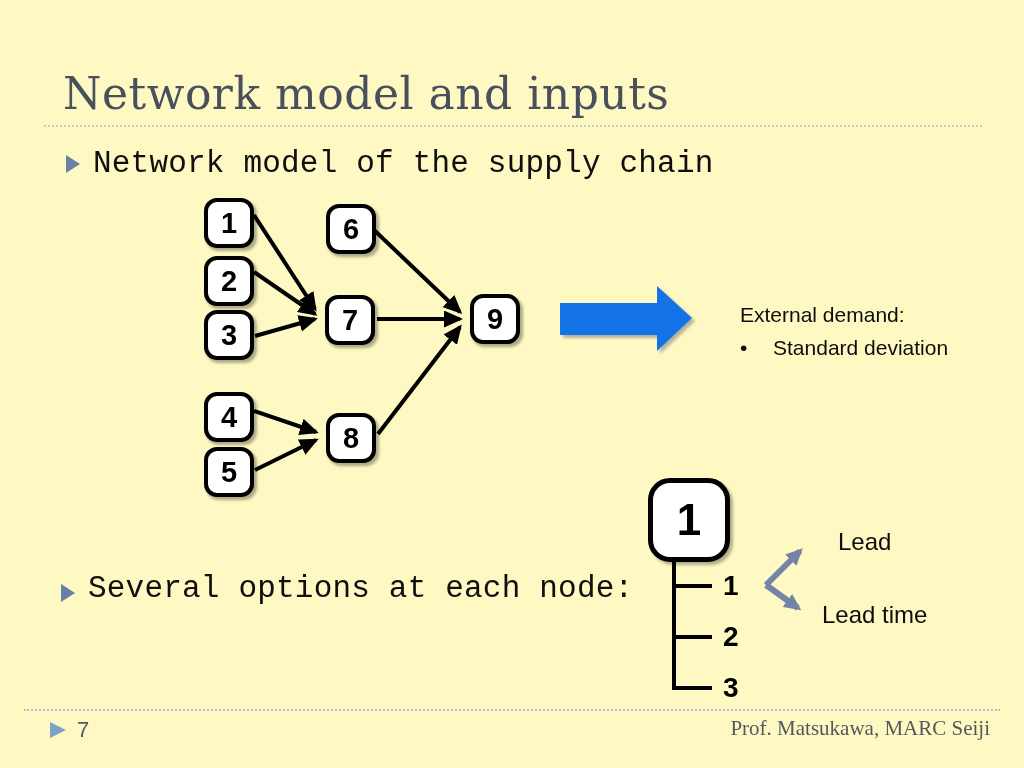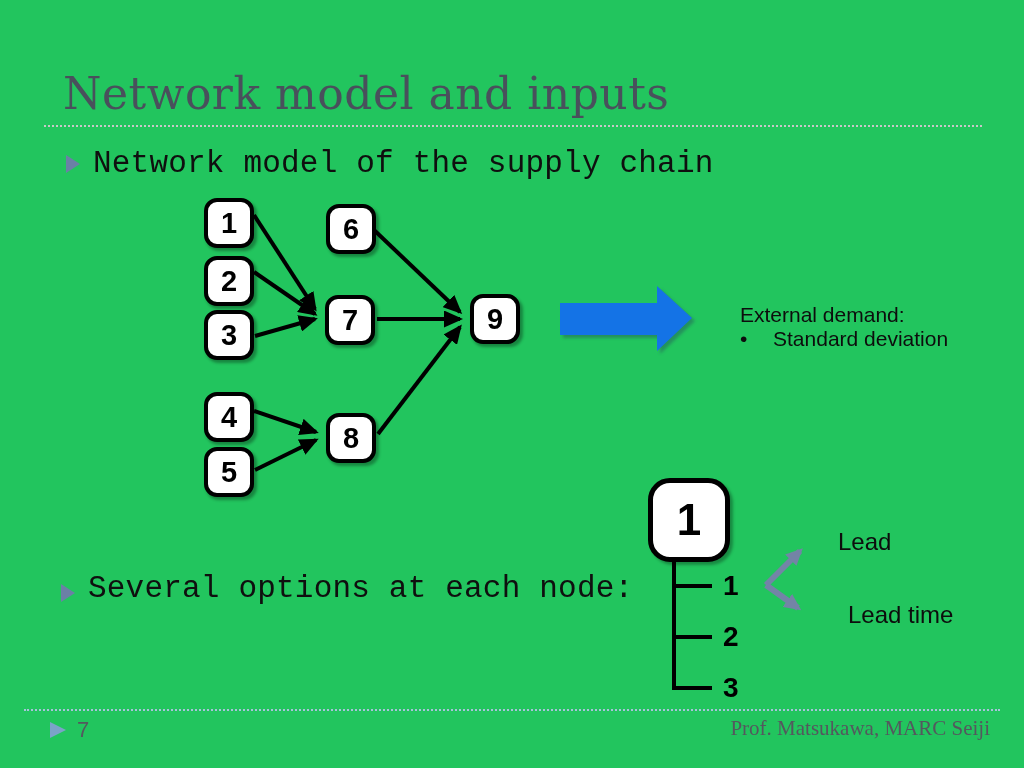--- a/index.html
+++ b/index.html
@@ -1,17 +1,17 @@
 <!DOCTYPE html>
 <html style="--title-text: #49505c; --title-rule: #c8c8c8; --bullet-triangle: #6b80a6; --blue-arrow: #1473e6; --chevron-arrow: #7384a6; --footer-triangle: #7ba3c8; --footer-rule: #a9c3dd; --footer-text: #54585e;"><head>
 <meta charset="utf-8">
 <style>
   html,body{margin:0;padding:0;background:#ffffff;}
   .slide{
-    position:relative;width:1024px;height:768px;background:#22c55e;
+    position:relative;width:1024px;height:768px;background:#fef9c3;
     overflow:hidden;font-family:"Liberation Sans",sans-serif;
   }
   
   .title{
     position:absolute;left:63px;top:68px;
     font-family:"DejaVu Serif",serif;font-size:44px;font-weight:400;
     color:var(--title-text,#49505c);letter-spacing:0.5px;white-space:nowrap;
   }
   .title-rule{
     position:absolute;left:44px;top:125px;width:938px;height:0;
@@ -44,21 +44,21 @@
     font-size:44px;font-weight:bold;color:#000;
   }
   
   .overlay{position:absolute;left:0;top:0;width:1024px;height:768px;pointer-events:none;}
   .edge{stroke:#000;stroke-width:4;}
   .tree-line{stroke:#000;stroke-width:4;}
   .blue-arrow-shape{fill:var(--blue-arrow,#1473e6);filter:drop-shadow(3px 3px 1.5px rgba(40,50,90,0.35));}
   .chevron-line{stroke:var(--chevron-arrow,#7384a6);stroke-width:6;}
   
   .ext-demand{position:absolute;left:740px;top:303px;font-size:21px;color:#0d0d0d;}
-  .ext-heading{white-space:nowrap;}
+  .ext-heading{margin-bottom:9px;white-space:nowrap;}
   .ext-item{display:flex;margin-bottom:7px;white-space:nowrap;}
   .ext-item::before{content:"\2022";width:33px;}
   
   .tick-label{
     position:absolute;left:723px;width:40px;height:30px;line-height:30px;
     font-size:28px;font-weight:bold;color:#000;
   }
   .attr-label{position:absolute;font-size:24px;color:#0d0d0d;white-space:nowrap;}
   
   .footer-rule{
@@ -140,21 +140,21 @@
     </div>
 
   <div class="big-node">1</div>
   <div id="tick-labels">
       <div class="tick-label" style="top: 571px;">1</div>
       <div class="tick-label" style="top: 622px;">2</div>
       <div class="tick-label" style="top: 673px;">3</div>
     </div>
 
   <div class="attr-label" style="left:838px;top:528px;">Lead</div>
-  <div class="attr-label" style="left:848px;top:601px;">Lead time</div>
+  <div class="attr-label" style="left:822px;top:601px;">Lead time</div>
 
   <div class="ext-demand">
     <div class="ext-heading">External demand:</div>
     <div class="ext-item">Standard deviation</div>
   </div>
 
   <div class="footer-rule"></div>
   <span class="footer-tri"></span>
   <div class="page-num">7</div>
   <div class="credit">Prof. Matsukawa, MARC Seiji</div>

